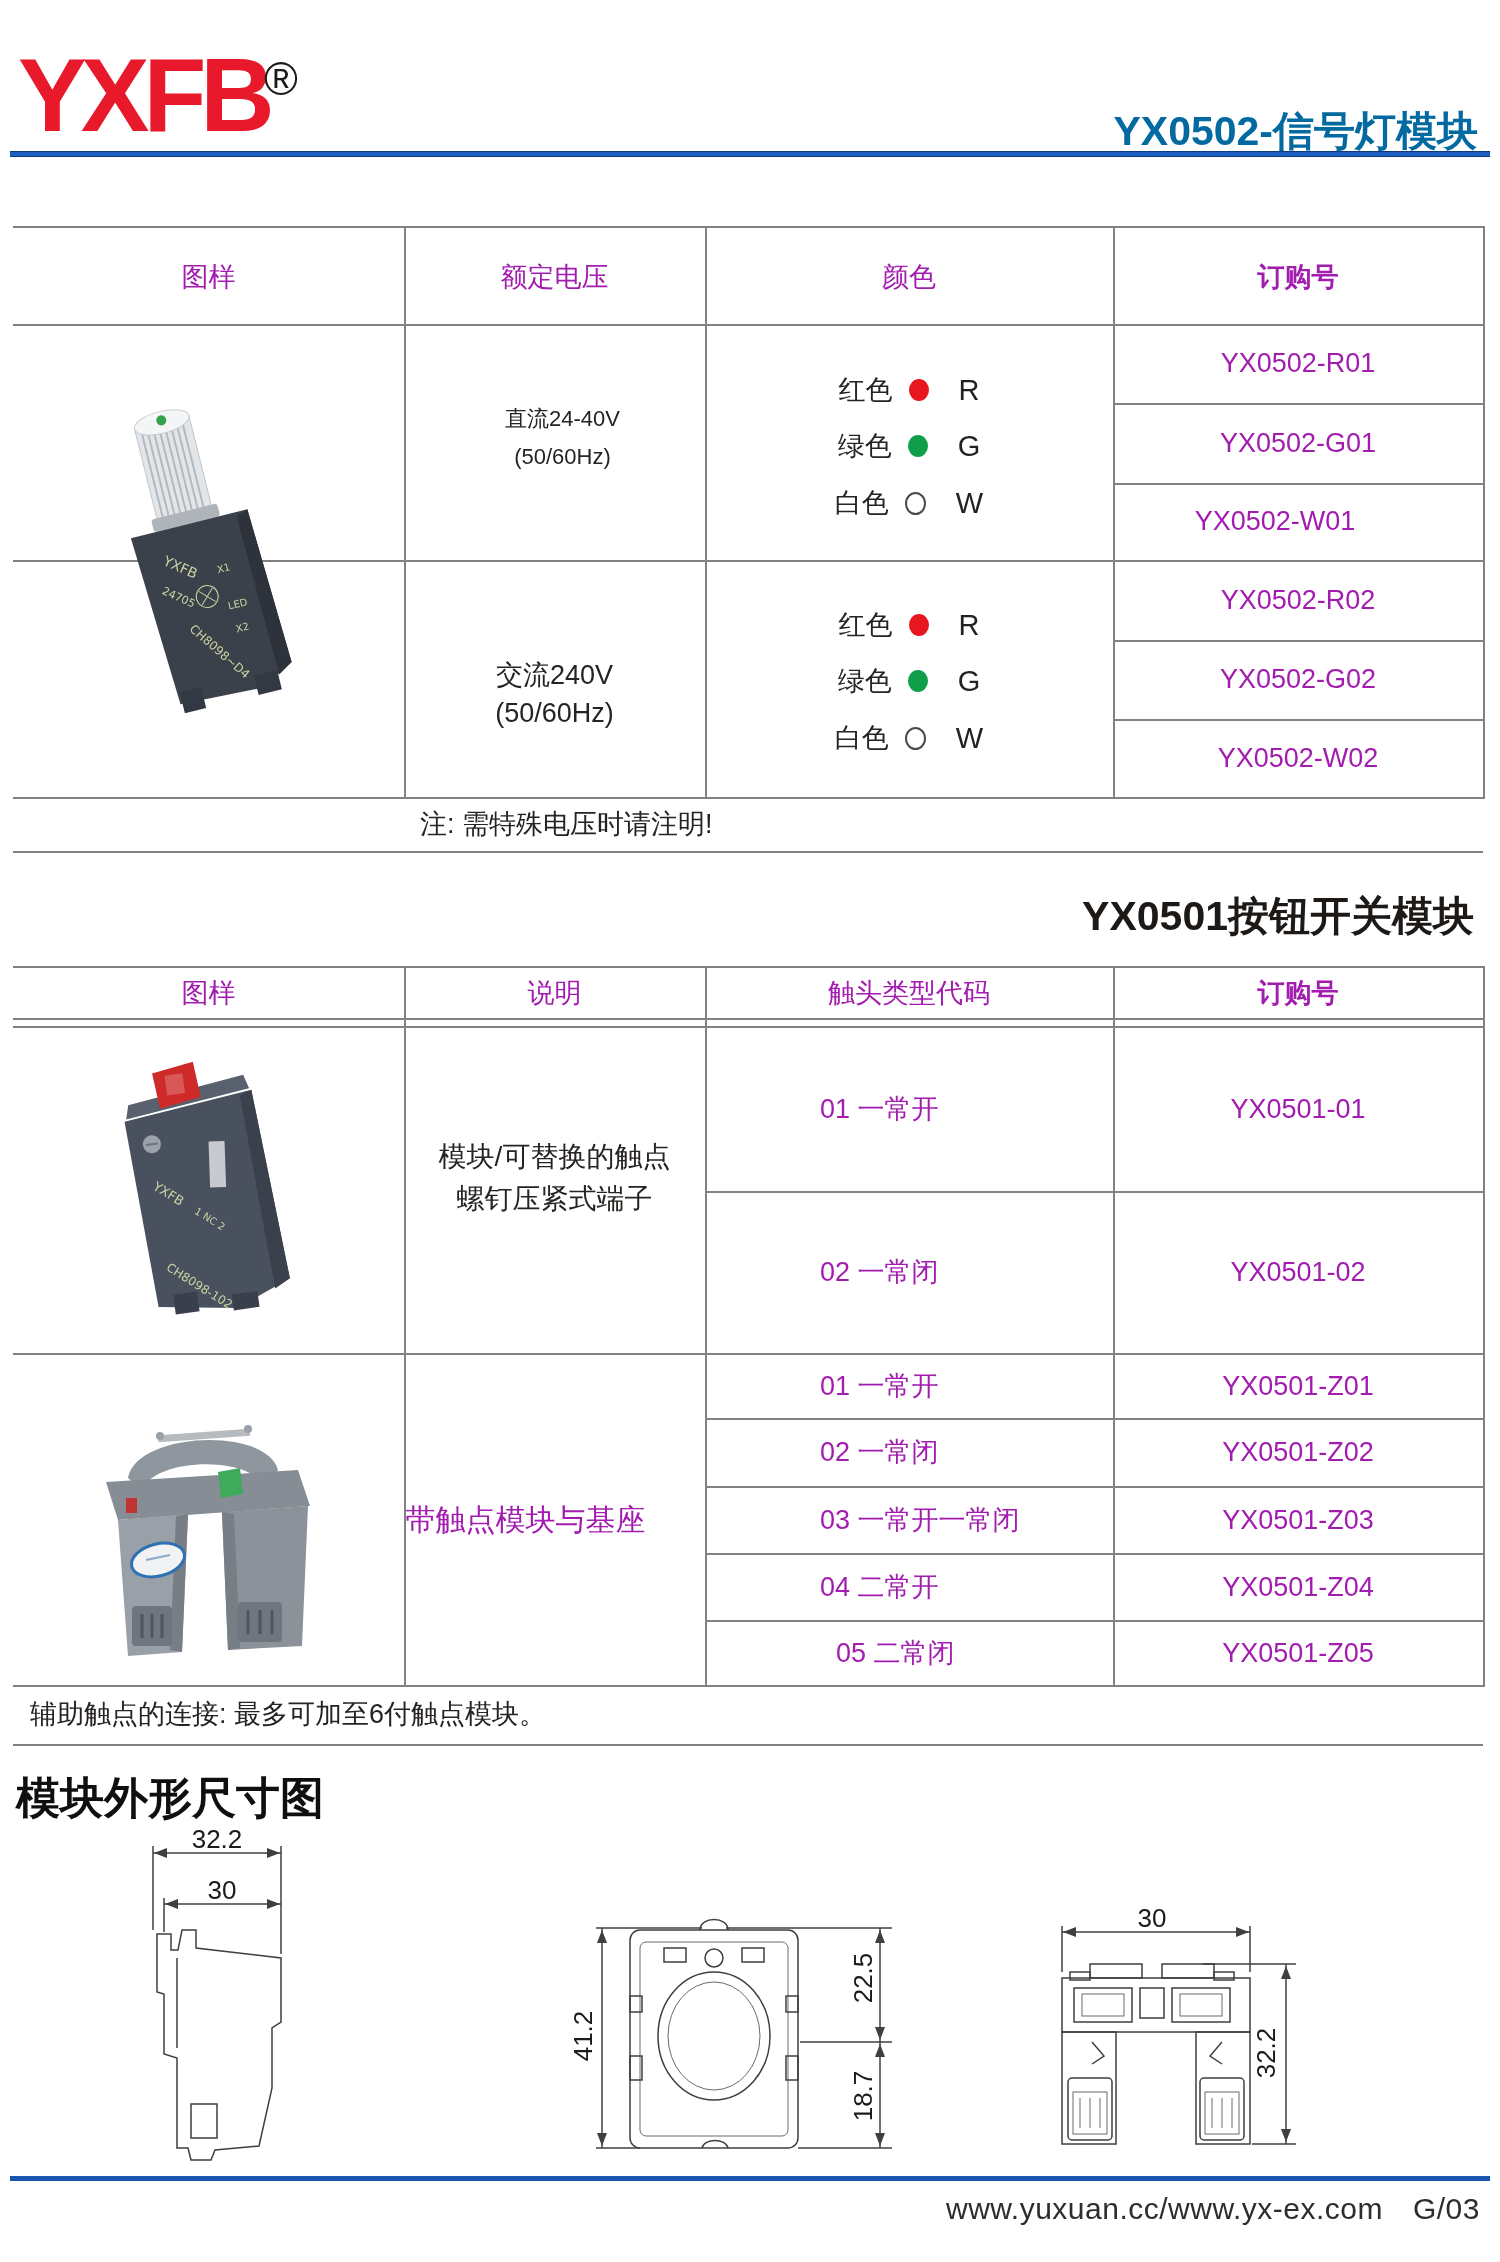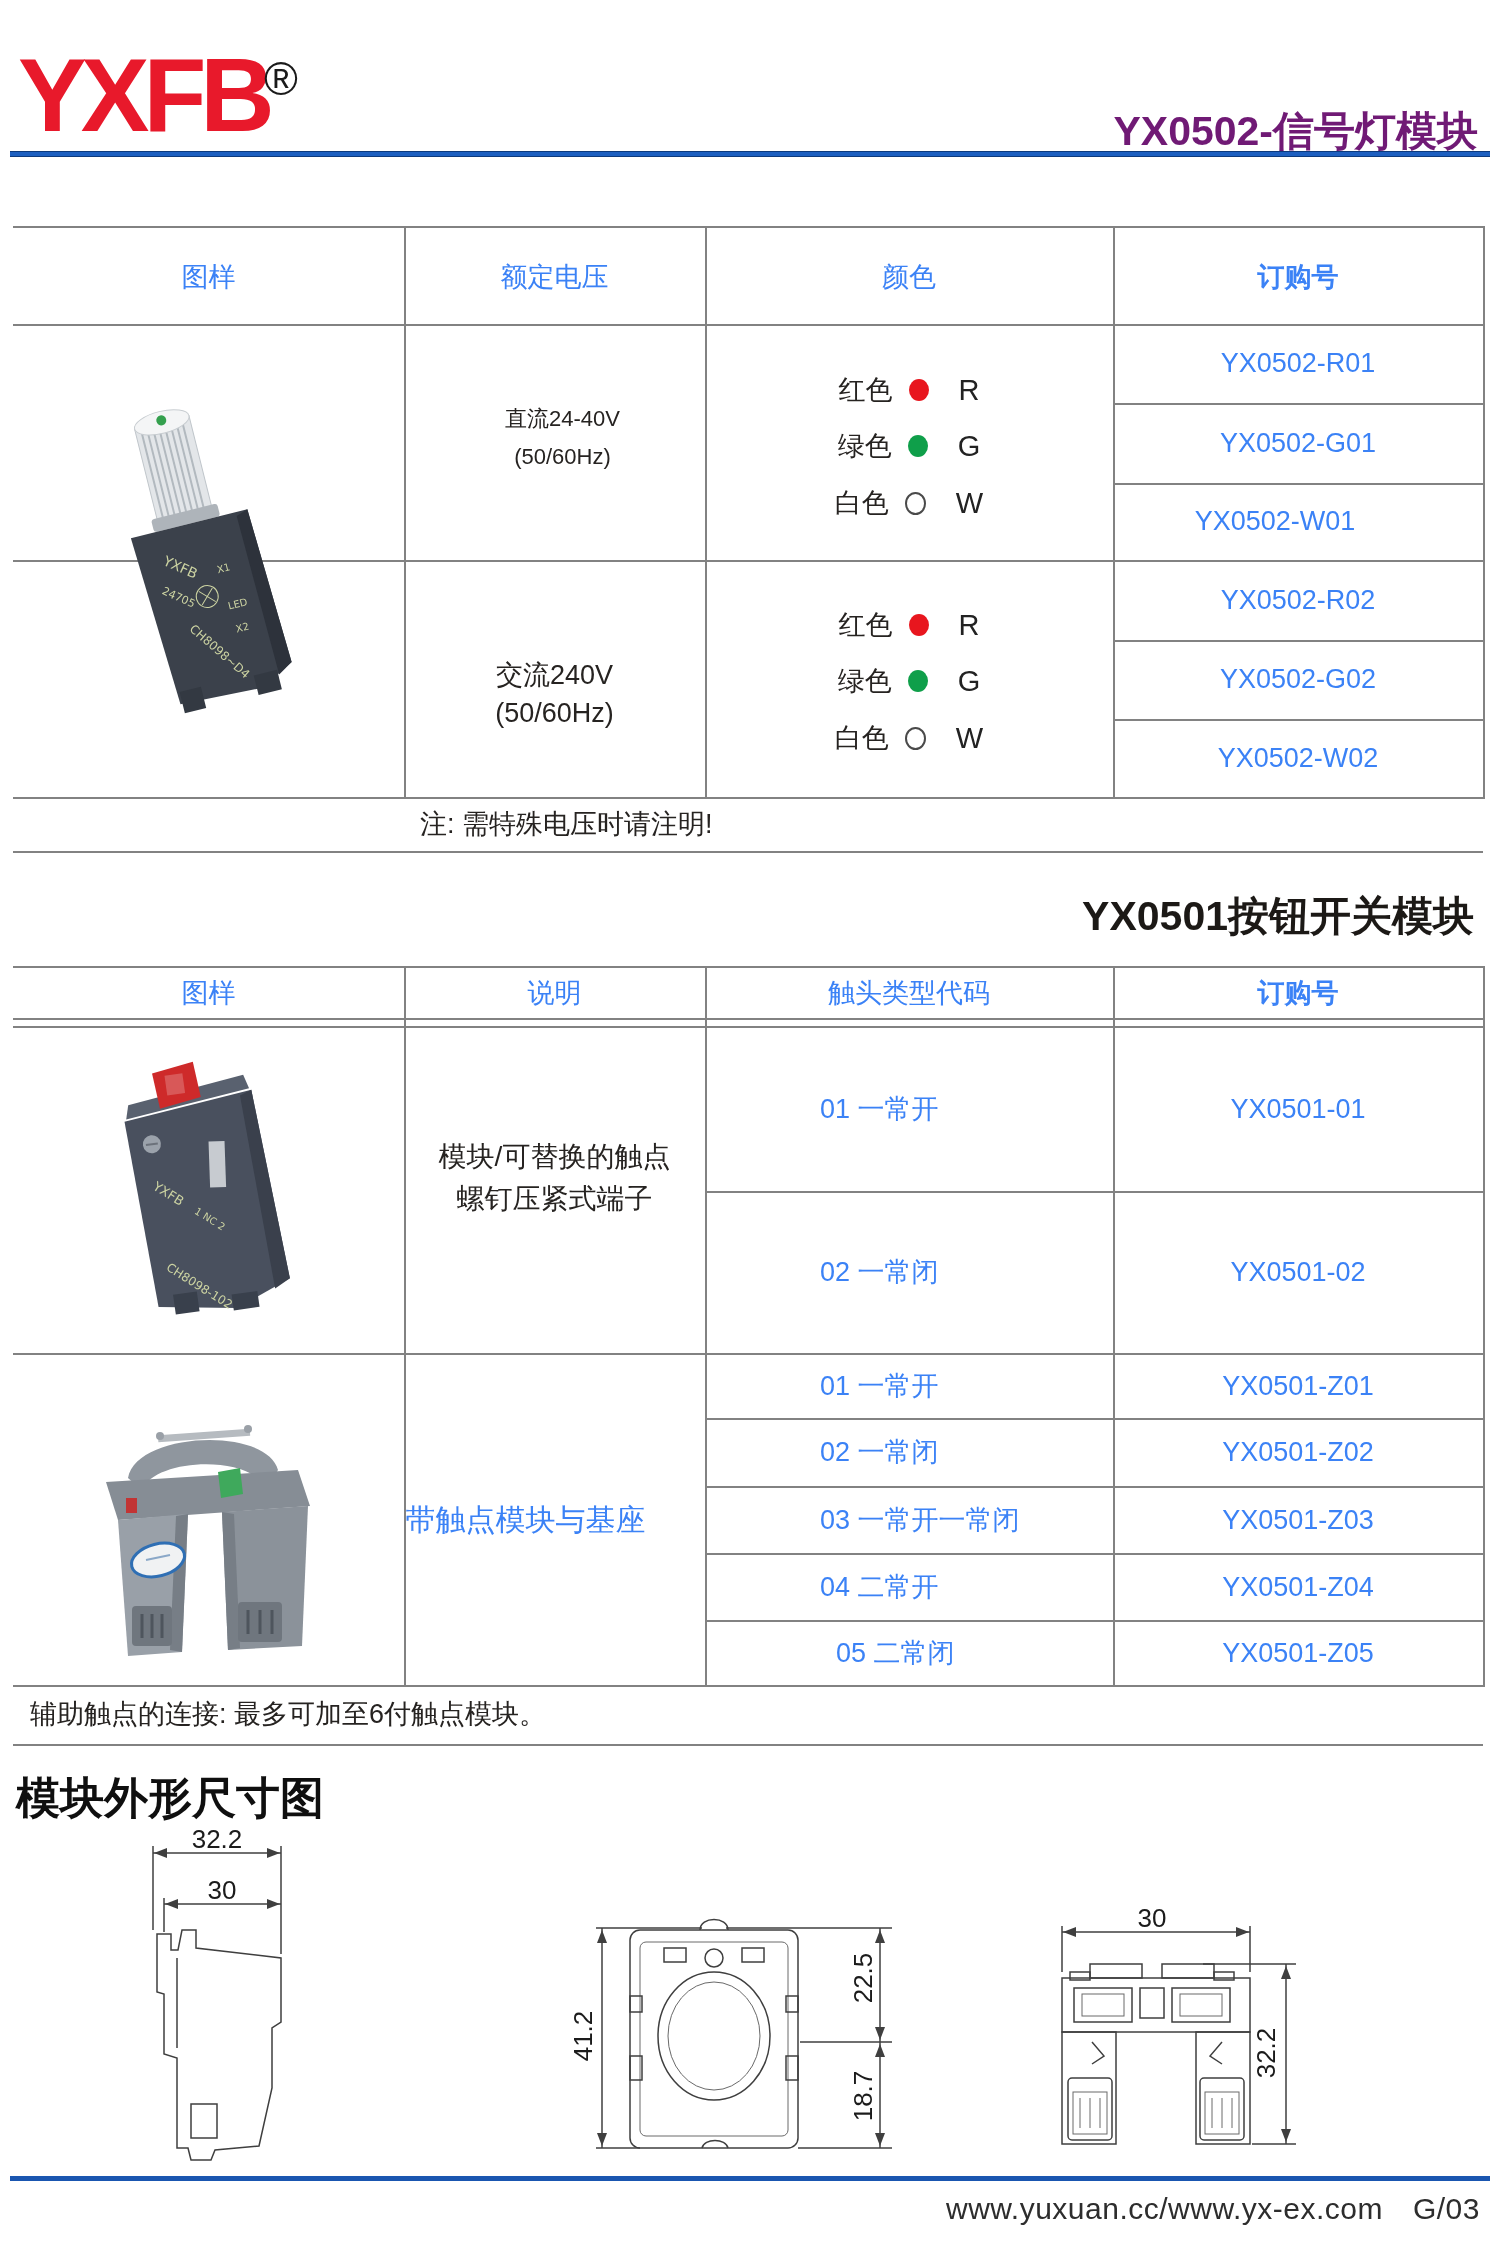--- a/index.html
+++ b/index.html
@@ -1,41 +1,41 @@
 <!DOCTYPE html>
 <html><head>
 <meta charset="utf-8">
 <style>
   html,body{margin:0;padding:0;background:#fff;}
   body{width:1500px;height:2262px;position:relative;font-family:"Liberation Sans",sans-serif;color:#262321;overflow:hidden;}
   .abs{position:absolute;}
   .hl{position:absolute;height:2px;background:#828282;}
   .vl{position:absolute;width:2px;background:#828282;}
-  .cell{position:absolute;display:flex;align-items:center;justify-content:center;font-size:27px;color:#3b82f6;white-space:nowrap;}
+  .cell{position:absolute;display:flex;align-items:center;justify-content:center;font-size:27px;color:#a21caf;white-space:nowrap;}
   .cell.leftal{justify-content:flex-start;}
   .bold{font-weight:bold;}
   .vstack{position:absolute;display:flex;flex-direction:column;align-items:center;justify-content:center;text-align:center;}
   .colorrow{position:absolute;display:flex;align-items:center;justify-content:center;font-size:27px;}
   .dot{width:20px;height:22px;border-radius:50%;margin:0 30px 0 16px;}
   .dot.red{background:#e8161e;}
   .dot.green{background:#0f9f4a;}
   .dot.white{background:#fff;border:2px solid #4a4a4a;width:17px;height:19px;}
   .letter{font-size:29px;color:#222;}
   .bluebar{position:absolute;left:10px;width:1480px;height:6px;background:linear-gradient(#0d3a7d 0 18%,#1d5fc0 18% 82%,#0d3a7d 82% 100%);}
   .dimlabel{position:absolute;display:flex;align-items:center;justify-content:center;font-size:26px;color:#1b1b1b;width:64px;height:30px;white-space:nowrap;}
   .rot{transform:rotate(-90deg);}
   .notetxt{position:absolute;font-size:27px;color:#262321;display:flex;align-items:center;white-space:nowrap;}
   svg text{font-family:"DejaVu Sans",sans-serif;}
 </style>
 </head>
 <body>
 
 <div class="abs" style="left:18px;top:44px;font-size:103px;line-height:103px;font-weight:bold;letter-spacing:-6px;color:#e8192b;">YXFB</div>
 <div class="abs" style="left:264px;top:52px;font-size:46px;color:#1a1a1a;">®</div>
-<div class="abs bold" style="right:22px;top:104px;font-size:41px;color:#701a75;">YX0502-信号灯模块</div>
+<div class="abs bold" style="right:22px;top:104px;font-size:41px;color:#0369a1;">YX0502-信号灯模块</div>
 <div class="bluebar" style="top:151px;"></div>
 
 <div class="hl" style="left:13px;top:226px;width:1470px;"></div>
 <div class="hl" style="left:13px;top:324px;width:1470px;"></div>
 <div class="hl" style="left:1113px;top:403px;width:370px;"></div>
 <div class="hl" style="left:1113px;top:483px;width:370px;"></div>
 <div class="hl" style="left:13px;top:560px;width:1470px;"></div>
 <div class="hl" style="left:1113px;top:640px;width:370px;"></div>
 <div class="hl" style="left:1113px;top:719px;width:370px;"></div>
 <div class="hl" style="left:13px;top:797px;width:1470px;"></div>

